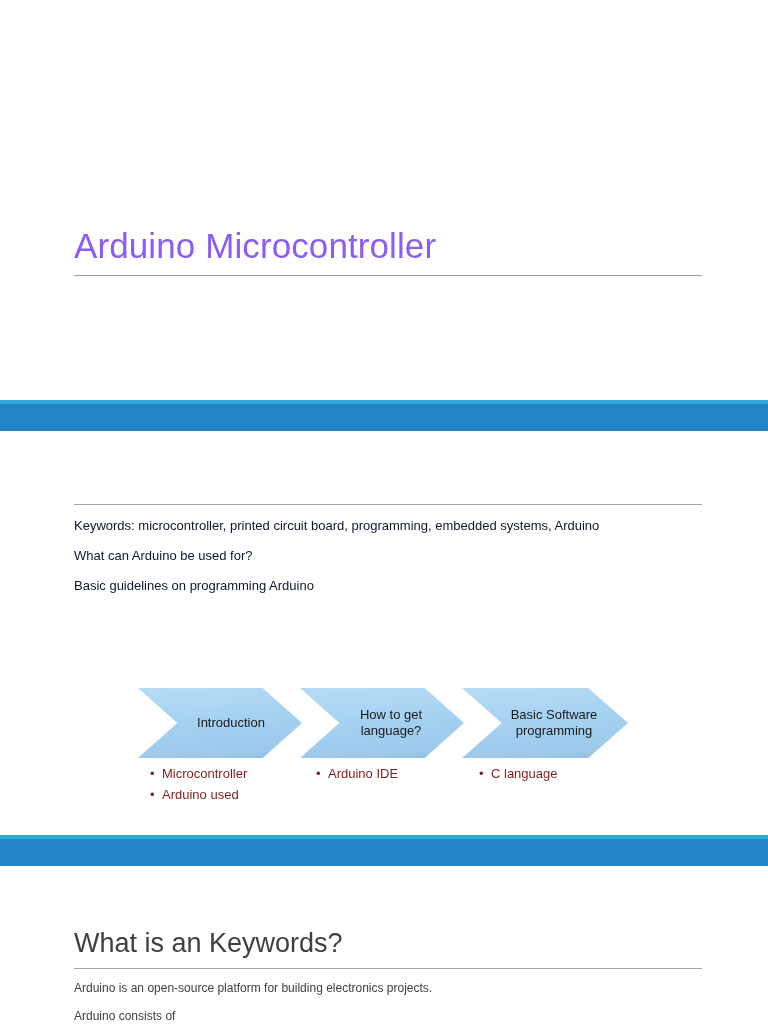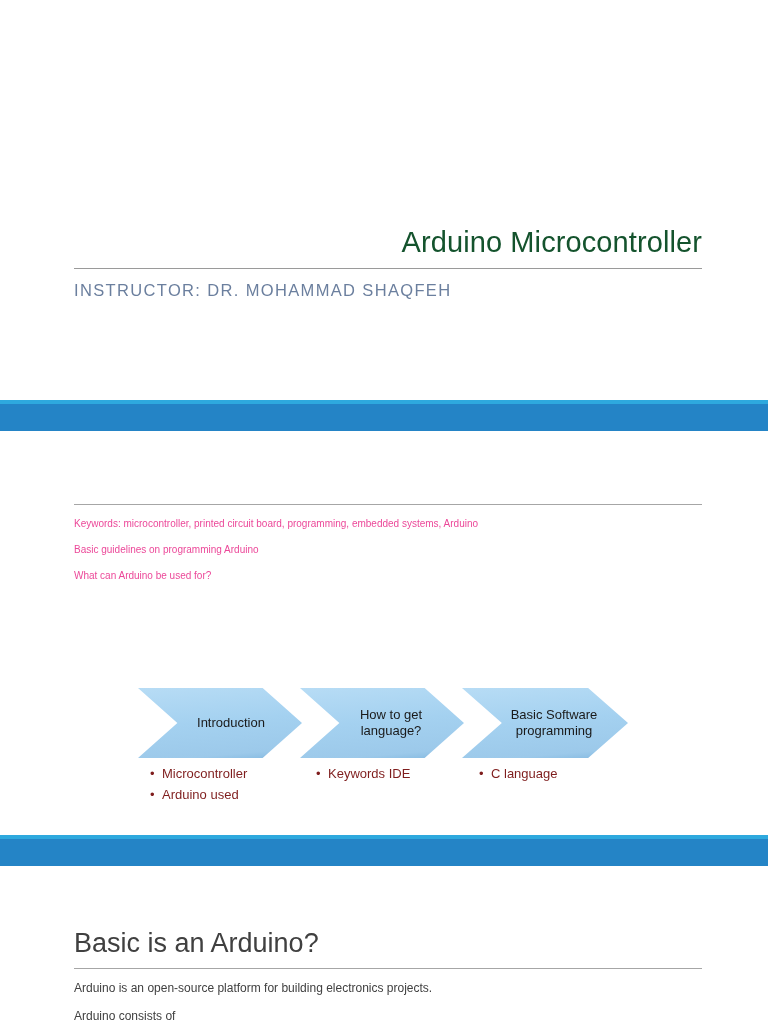--- a/index.html
+++ b/index.html
@@ -24,28 +24,27 @@
   }
 
   
   .slide-title-block {
     position: absolute;
     left: 74px;
     top: 226px;
     width: 628px;
   }
   .deck-title {
-    font-size: 29px;
+    font-size: 35px;
     font-weight: 400;
-    color: #14532d;
+    color: #8b5cf6;
     letter-spacing: 0.1px;
     line-height: 1.15;
     margin: 0;
     white-space: nowrap;
-    text-align: right;
   }
   .title-rule {
     margin-top: 9px;
     height: 1px;
     background: #9a9a9a;
     width: 628px;
   }
   .deck-subtitle {
     margin-top: 12px;
     font-size: 16.5px;
@@ -92,22 +91,22 @@
     white-space: nowrap;
   }
   .section-rule {
     margin-top: 9px;
     height: 1px;
     background: #a6a6a6;
     width: 628px;
   }
 
   .body-para {
-    font-size: 10px;
-    color: #ec4899;
+    font-size: 13px;
+    color: #0f172a;
     line-height: 1.32;
     margin: 12px 0 0 0;
   }
   .body-para.tight { margin-top: 13px; }
   .body-small {
     font-size: 12px;
     color: #404040;
     line-height: 1.4;
     margin: 11px 0 0 0;
   }
@@ -173,32 +172,31 @@
   #bullets-3 { left: 481px; }
 </style>
 </head>
 <body>
 
 <div class="page">
 
   <div class="slide-title-block">
     <h1 class="deck-title">Arduino Microcontroller</h1>
     <div class="title-rule"></div>
-    <div class="deck-subtitle">INSTRUCTOR: DR. MOHAMMAD SHAQFEH</div>
   </div>
 
   <div class="band" id="band-1">
     <div class="band-top-edge"></div>
   </div>
 
   <div class="section" id="slide-objectives">
     <div class="section-rule"></div>
     <p class="body-para">Keywords: microcontroller, printed circuit board, programming, embedded systems, Arduino</p>
+    <p class="body-para tight">What can Arduino be used for?</p>
     <p class="body-para tight">Basic guidelines on programming Arduino</p>
-    <p class="body-para tight">What can Arduino be used for?</p>
   </div>
 
   <div class="process" id="process-diagram">
 
     <div class="chev" id="chev-1">
       <span class="chev-label">Introduction</span>
     </div>
     <div class="chev" id="chev-2">
       <span class="chev-label">How to get
 language?</span>
@@ -209,34 +207,34 @@
     </div>
 
     <div class="chev-bullets" id="bullets-1">
       <ul>
         <li>Microcontroller</li>
         <li>Arduino used</li>
       </ul>
     </div>
     <div class="chev-bullets" id="bullets-2">
       <ul>
-        <li>Keywords IDE</li>
+        <li>Arduino IDE</li>
       </ul>
     </div>
     <div class="chev-bullets" id="bullets-3">
       <ul>
         <li>C language</li>
       </ul>
     </div>
   </div>
 
   <div class="band" id="band-2">
     <div class="band-top-edge"></div>
   </div>
 
   <div class="section" id="slide-arduino">
-    <h2 class="section-heading">Basic is an Arduino?</h2>
+    <h2 class="section-heading">What is an Keywords?</h2>
     <div class="section-rule"></div>
     <p class="body-small">Arduino is an open-source platform for building electronics projects.</p>
     <p class="body-small">Arduino consists of</p>
   </div>
 
 </div>
 
 </body></html>

